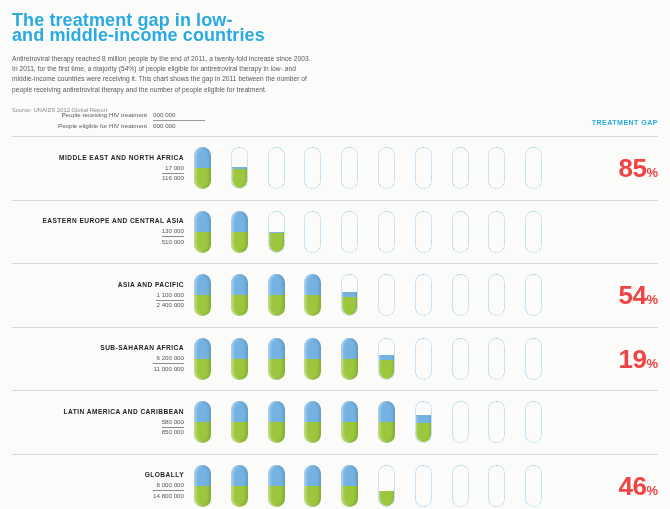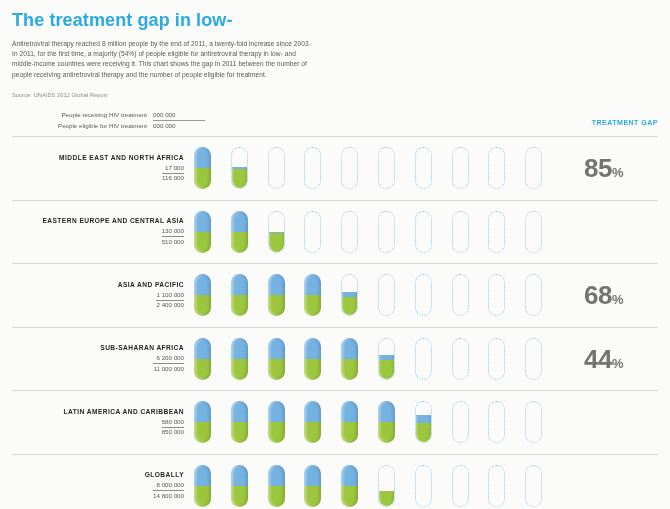--- a/index.html
+++ b/index.html
@@ -175,34 +175,36 @@
     border-bottom-left-radius: 8.5px;
     border-bottom-right-radius: 8.5px;
     box-shadow: inset -2px 0 2.2px rgba(0,0,0,0.13),
                 inset 2px 0 2.2px rgba(255,255,255,0.35);
   }
 
   
   .gap-percent {
     flex: 0 0 74px;
     width: 74px;
-    color: #737373;
+    text-align: right;
+    color: #ef4444;
     font-weight: bold;
     line-height: 1;
     white-space: nowrap;
   }
   .gap-number { font-size: 26px; letter-spacing: -0.5px; }
   .gap-sign { font-size: 13px; }
 </style>
 </head>
 <body>
 
 <div id="header">
   <div id="chart-title">
     <span>The treatment gap in low-</span>
+    <span class="line2">and middle-income countries</span>
   </div>
   <div id="intro-paragraph">Antiretroviral therapy reached 8 million people by the end of 2011, a twenty-fold increase since 2003. In 2011, for the first time, a majority (54%) of people eligible for antiretroviral therapy in low- and middle-income countries were receiving it. This chart shows the gap in 2011 between the number of people receiving antiretroviral therapy and the number of people eligible for treatment.</div>
   <div id="source-line">Source: UNAIDS 2012 Global Report</div>
 </div>
 
 <div id="legend">
   <div class="legend-row top">
     <span class="legend-label">People receiving HIV treatment</span>
     <span class="legend-value">000 000</span>
   </div>
@@ -319,21 +321,21 @@
         <div class="pill-slot">
           <div class="pill empty"></div>
         </div>
         <div class="pill-slot">
           <div class="pill empty"></div>
         </div>
         <div class="pill-slot">
           <div class="pill empty"></div>
         </div>
       </div>
-      <div class="gap-percent"><span class="gap-number">68</span><span class="gap-sign">%</span></div>
+      <div class="gap-percent"><span class="gap-number">54</span><span class="gap-sign">%</span></div>
     </div>
     <div class="chart-row">
       <div class="row-labels"><div class="region-name">SUB-SAHARAN AFRICA</div><div class="fraction"><span class="num">6 200 000</span><span class="den">11 000 000</span></div></div>
       <div class="pills">
         <div class="pill-slot">
           <div class="pill full"></div>
         </div>
         <div class="pill-slot">
           <div class="pill full"></div>
         </div>
@@ -357,21 +359,21 @@
         <div class="pill-slot">
           <div class="pill empty"></div>
         </div>
         <div class="pill-slot">
           <div class="pill empty"></div>
         </div>
         <div class="pill-slot">
           <div class="pill empty"></div>
         </div>
       </div>
-      <div class="gap-percent"><span class="gap-number">44</span><span class="gap-sign">%</span></div>
+      <div class="gap-percent"><span class="gap-number">19</span><span class="gap-sign">%</span></div>
     </div>
     <div class="chart-row">
       <div class="row-labels"><div class="region-name">LATIN AMERICA AND CARIBBEAN</div><div class="fraction"><span class="num">580 000</span><span class="den">850 000</span></div></div>
       <div class="pills">
         <div class="pill-slot">
           <div class="pill full"></div>
         </div>
         <div class="pill-slot">
           <div class="pill full"></div>
         </div>
@@ -432,14 +434,15 @@
         <div class="pill-slot">
           <div class="pill empty"></div>
         </div>
         <div class="pill-slot">
           <div class="pill empty"></div>
         </div>
         <div class="pill-slot">
           <div class="pill empty"></div>
         </div>
       </div>
+      <div class="gap-percent"><span class="gap-number">46</span><span class="gap-sign">%</span></div>
     </div>
   </div>
 
 </body></html>

